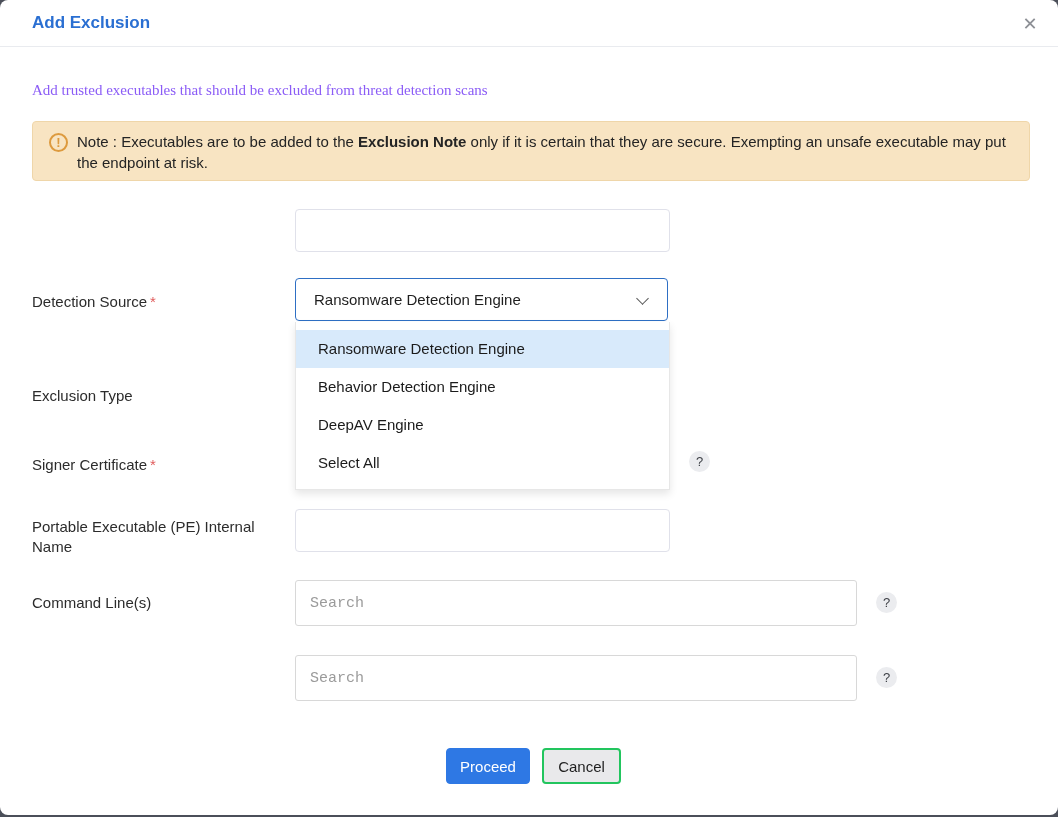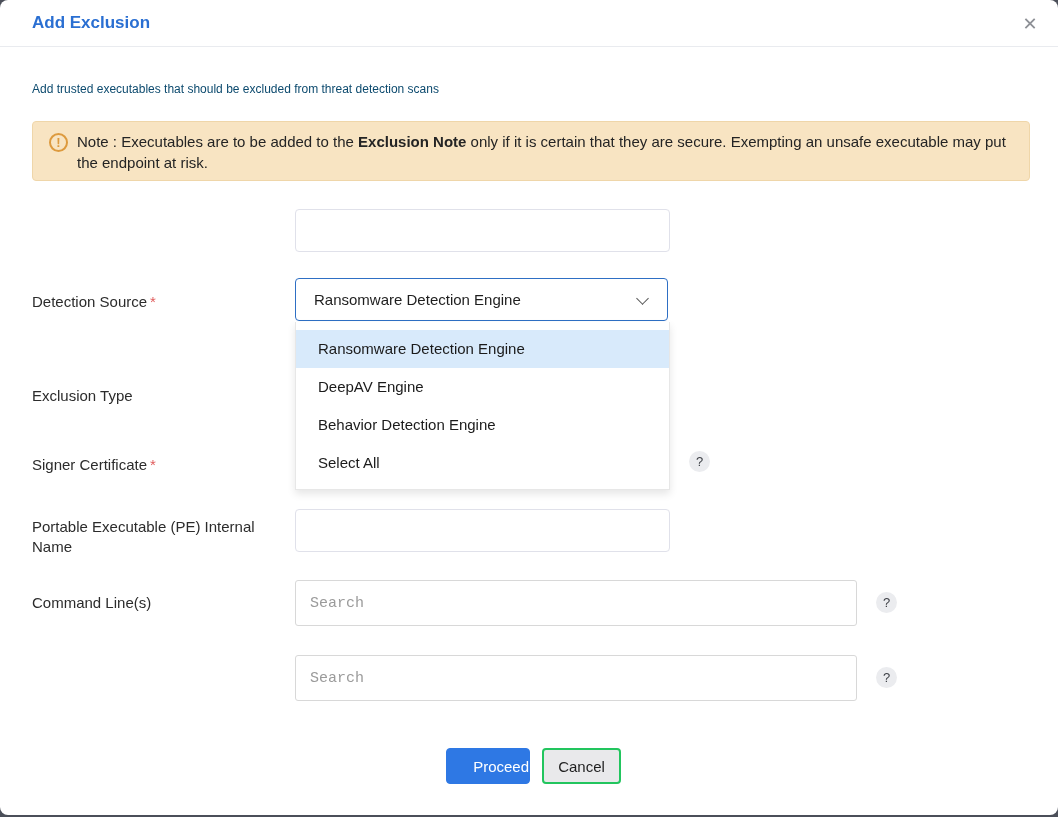--- a/index.html
+++ b/index.html
@@ -26,21 +26,21 @@
     font-size: 17px; font-weight: 700; color: #2a6fd2;
   }
   .close-btn {
     position: absolute; right: 14px; top: 10px;
     width: 28px; height: 28px; line-height: 28px; text-align: center;
     font-size: 18px; color: #8d9096; cursor: pointer;
   }
   
   .subtitle {
     position: absolute; left: 32px; top: 82px;
-    font-size: 12px; color: #0c4a6e;
+    font-size: 15px; color: #8b5cf6; font-family: Liberation Serif, serif;
   }
   
   .note-box {
     position: absolute; left: 32px; top: 121px; width: 998px; height: 60px;
     background: #f8e4c2; border: 1px solid #efd6a9; border-radius: 4px;
     display: flex; align-items: flex-start;
     padding: 9px 16px;
   }
   .note-icon {
     flex: 0 0 auto;
@@ -113,21 +113,21 @@
   }
   
   .btn {
     position: absolute; top: 748px; height: 36px;
     border-radius: 4px; font-size: 15px;
     font-family: "Liberation Sans", sans-serif;
     cursor: pointer;
   }
   .btn-proceed {
     left: 446px; width: 84px;
-    background: #2e78e4; border: 1px solid #2e78e4; color: #ffffff; text-align: right;
+    background: #2e78e4; border: 1px solid #2e78e4; color: #ffffff;
   }
   .btn-cancel {
     left: 542px; width: 79px;
     background: #e9e9eb; border: 2px solid #22c55e; color: #1f1f1f;
   }
 </style>
 </head>
 <body>
 
 <div class="modal">
@@ -146,22 +146,22 @@
 
   <input class="text-input" style="top: 209px;" type="text" value="">
 
   <div class="field-label" style="top:292px;"><span>Detection Source</span><span class="required">*</span></div>
   <div class="select-box">
     <span>Ransomware Detection Engine</span>
     <span class="chevron"></span>
   </div>
   <div class="dropdown-panel">
       <div class="dd-option selected">Ransomware Detection Engine</div>
+      <div class="dd-option">Behavior Detection Engine</div>
       <div class="dd-option">DeepAV Engine</div>
-      <div class="dd-option">Behavior Detection Engine</div>
       <div class="dd-option">Select All</div>
     </div>
 
   <div class="field-label" style="top:455px;"><span>Signer Certificate</span><span class="required">*</span></div>
 
   <div class="field-label" style="top:386px;"><span>Exclusion Type</span></div>
   <div class="help-icon" style="left:689px; top:451px;">?</div>
 
   <div class="field-label" style="top:517px; width:263px;"><span>Portable Executable (PE) Internal Name</span></div>
   <input class="text-input" style="top: 509px;" type="text" value="">

